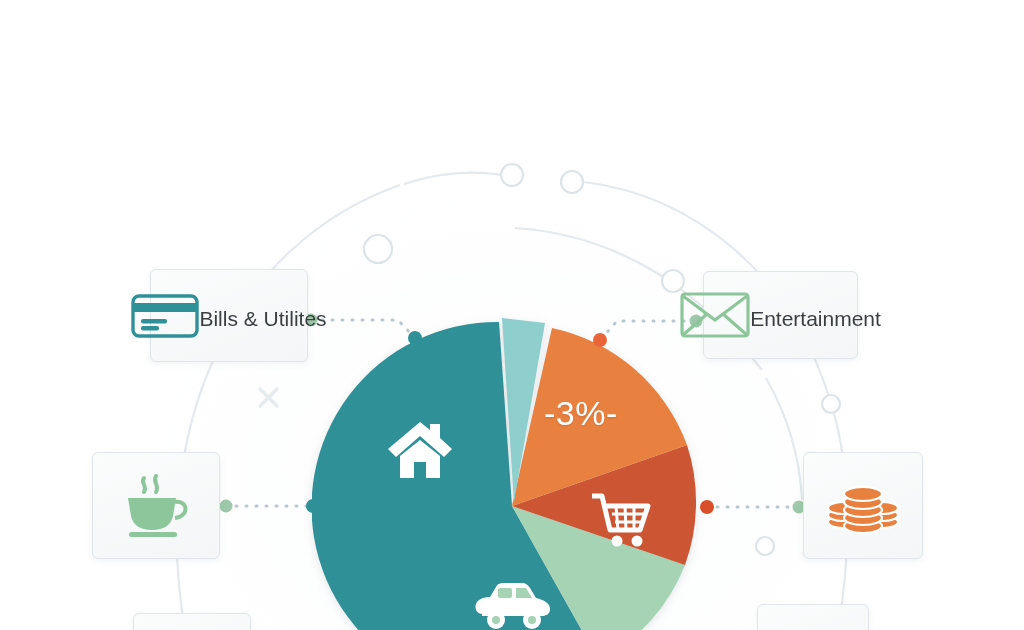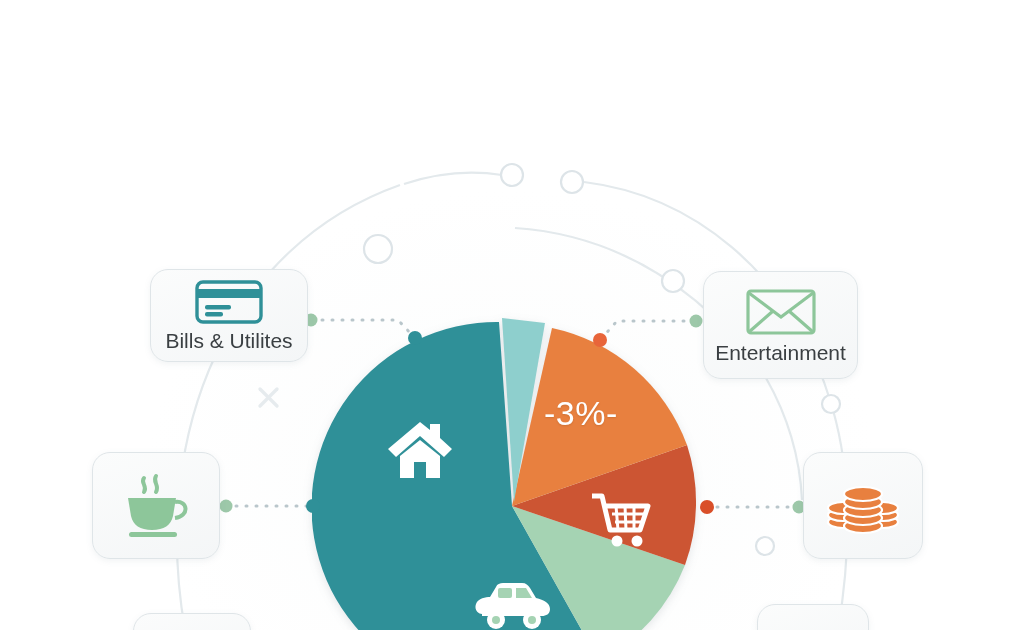--- a/index.html
+++ b/index.html
@@ -31,23 +31,23 @@
     text-shadow:0 1px 2px rgba(120,60,20,0.22);
     white-space:nowrap;
   }
   .pie-icon{position:absolute;}
 
   
   .card{
     position:absolute;
     background:linear-gradient(160deg,#fbfcfc 0%,#f4f6f7 100%);
     border:1.6px solid #dfe5e8;
-    border-radius:18px;
+    border-radius:6px;
     box-shadow:0 2px 6px rgba(120,140,150,0.10);
-    display:flex;flex-direction:column;align-items:center;justify-content:center;
+    display:flex;flex-direction:row;align-items:center;justify-content:center;
     box-sizing:border-box;
   }
   .card-label{
     color:#3a3f42;
     font-size:21px;
     line-height:1;
     white-space:nowrap;
   }
   .card-icon{display:flex;align-items:center;justify-content:center;}
 </style>
@@ -159,21 +159,21 @@
       <svg width="68" height="44" viewBox="0 0 68 44">
         <rect x="2" y="2" width="64" height="40" rx="6" fill="none" stroke="#2f9098" stroke-width="3.4"></rect>
         <rect x="2" y="9" width="64" height="9" fill="#2f9098"></rect>
         <rect x="10" y="25" width="26" height="4.5" rx="2" fill="#2f9098"></rect>
         <rect x="10" y="32" width="18" height="4.5" rx="2" fill="#2f9098"></rect>
       </svg>
     </div>
     <div class="card-label" style="margin-top:6px;">Bills &amp; Utilites</div>
   </div>
 
-  <div class="card" style="left:703px;top:271px;width:155px;height:108px;">
+  <div class="card" style="left:703px;top:271px;width:155px;height:88px;">
     <div class="card-icon">
       <svg width="70" height="48" viewBox="0 0 70 48">
         <rect x="2" y="3" width="66" height="42" rx="3" fill="none" stroke="#8dc69a" stroke-width="3.2"></rect>
         <path d="M3 5 L35 29 L67 5" fill="none" stroke="#8dc69a" stroke-width="3.2"></path>
         <path d="M3 44 L27 23 M67 44 L43 23" fill="none" stroke="#8dc69a" stroke-width="3.2"></path>
       </svg>
     </div>
     <div class="card-label" style="margin-top:6px;">Entertainment</div>
   </div>
 

